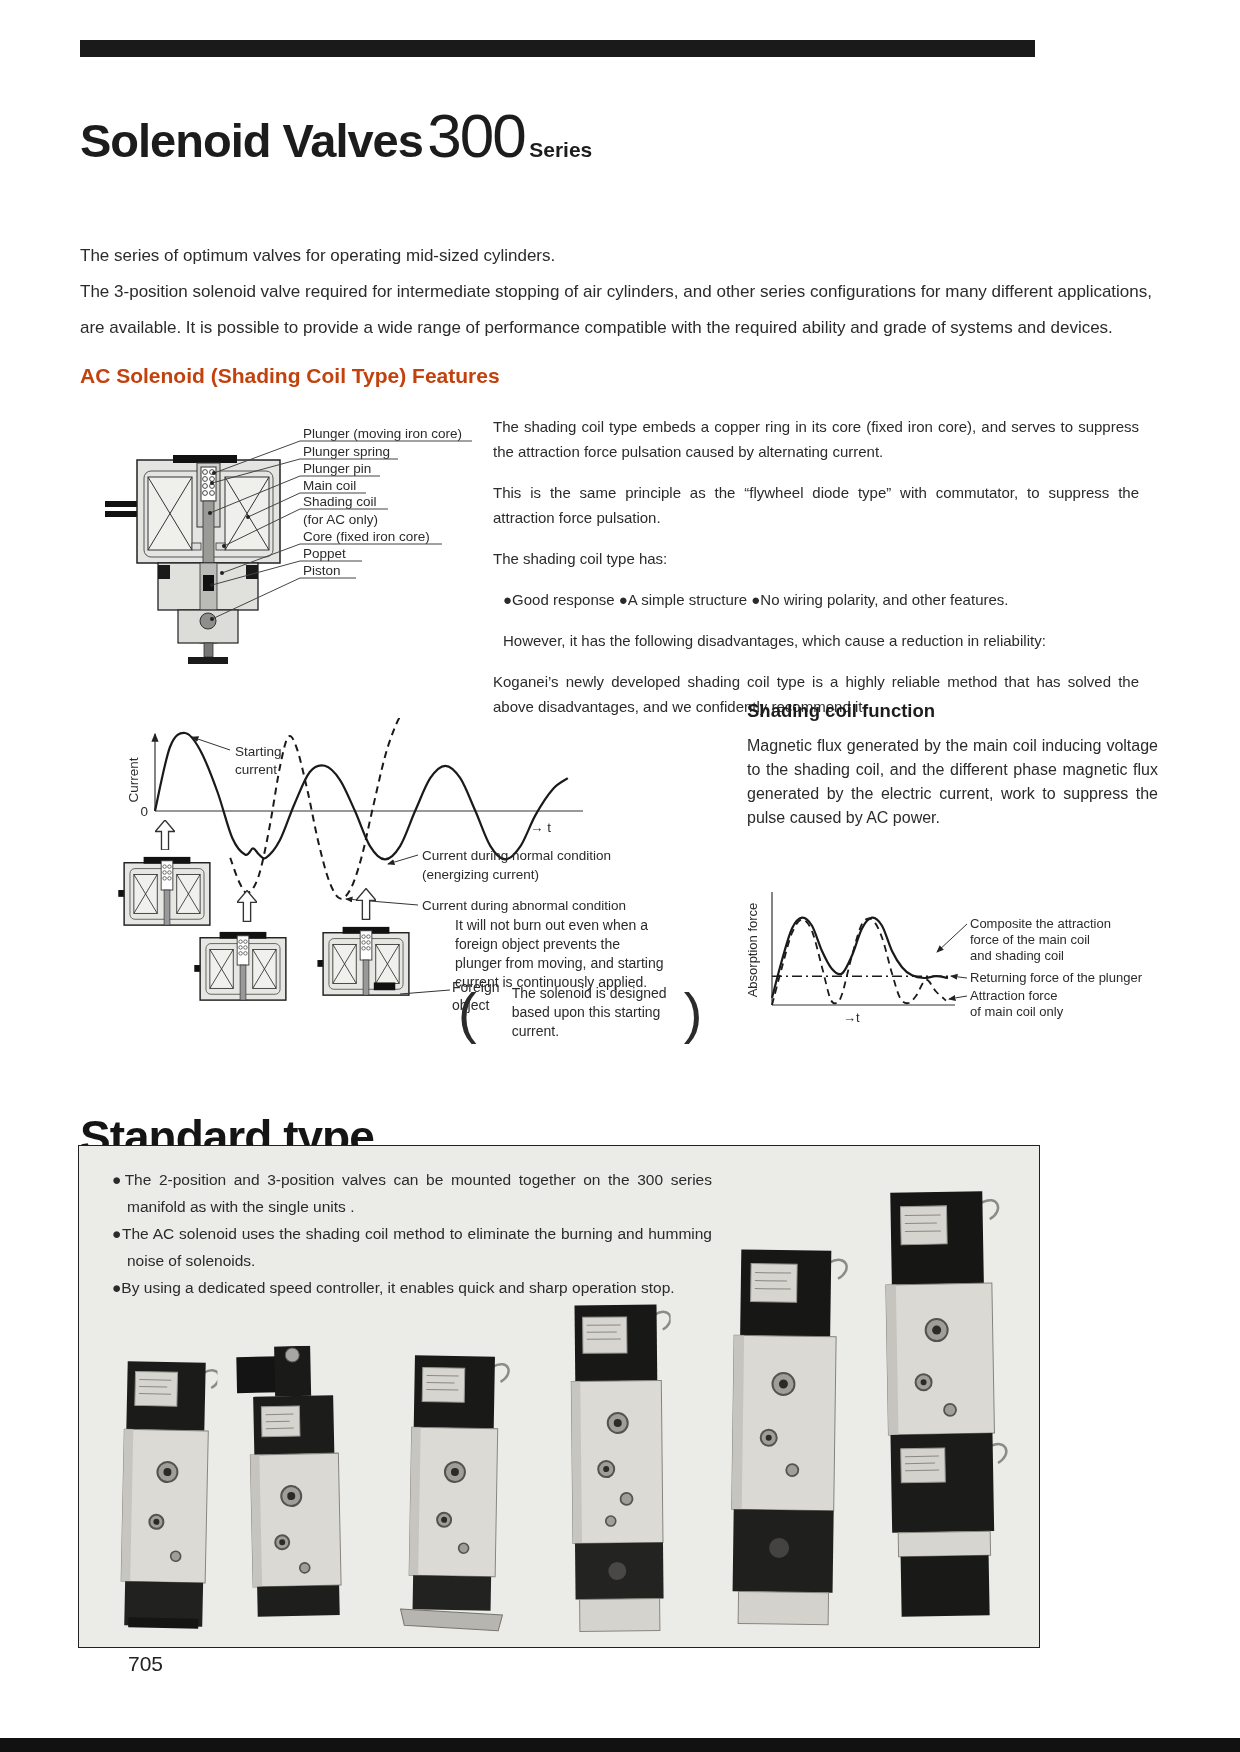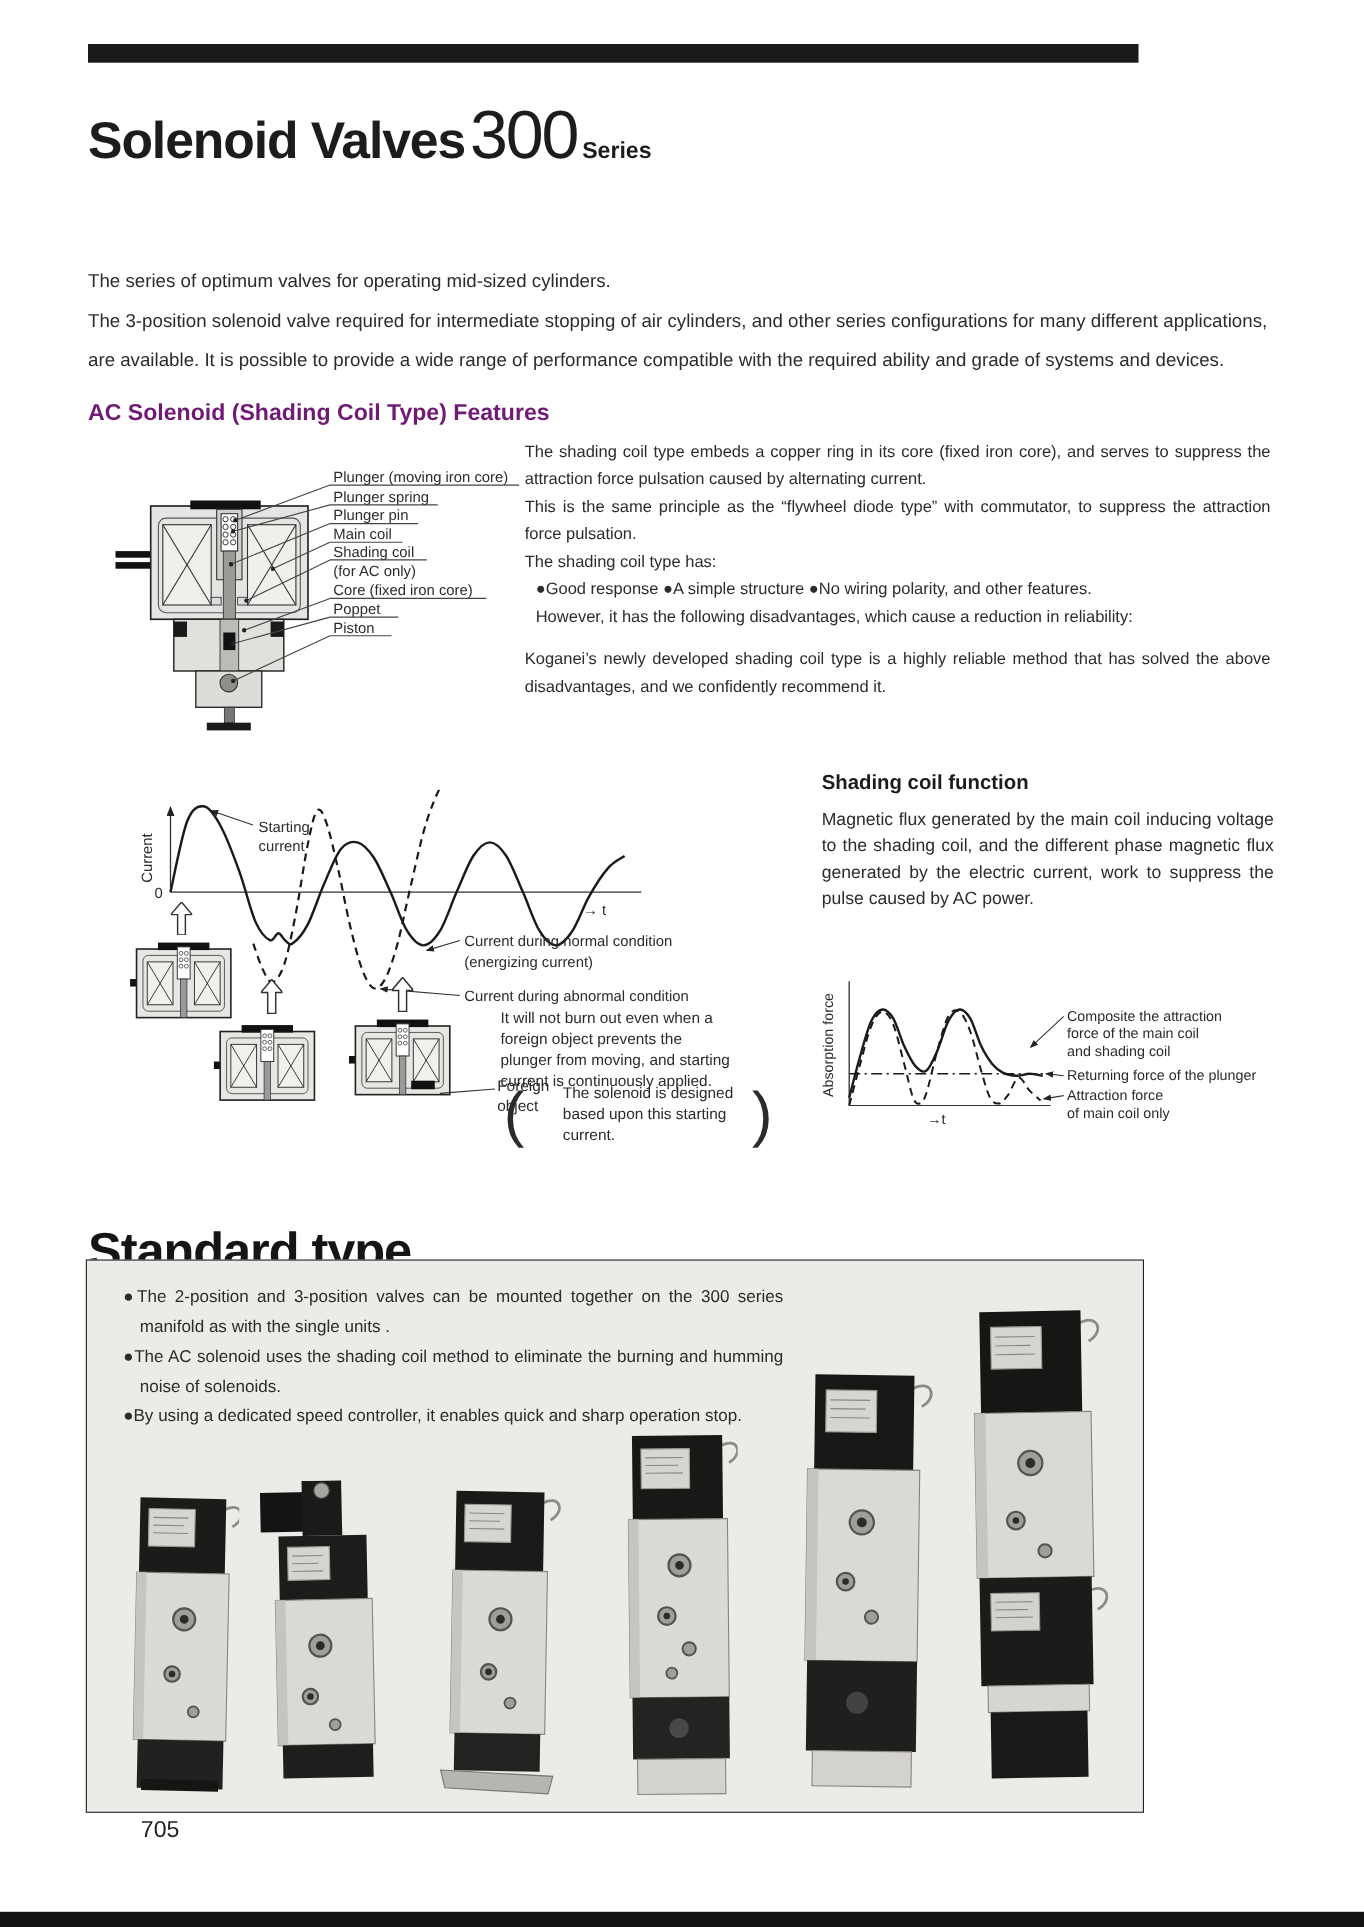--- a/index.html
+++ b/index.html
@@ -1,29 +1,29 @@
 <!DOCTYPE html>
 <html><head>
 <meta charset="utf-8">
 <style>
   html,body{margin:0;padding:0;background:#fff;}
   body{font-family:"Liberation Sans","DejaVu Sans",sans-serif;color:#2b2b2b;}
   #page{position:relative;width:1240px;height:1752px;background:#fff;overflow:hidden;}
   .abs{position:absolute;}
   svg{font-family:"Liberation Sans","DejaVu Sans",sans-serif;}
   .topbar{left:80px;top:40px;width:955px;height:17px;background:#1a1a1a;}
-  .titlerow{left:80px;top:88px;white-space:nowrap;}
+  .titlerow{left:80px;top:100px;white-space:nowrap;}
   .title-main{font-size:47px;font-weight:bold;letter-spacing:-1px;color:#1c1c1c;}
   .title-num{font-size:62px;font-weight:400;letter-spacing:-2px;color:#1c1c1c;}
   .title-series{font-size:21px;font-weight:bold;color:#1c1c1c;}
   .intro{left:80px;top:238px;width:1072px;font-size:17px;line-height:36px;text-align:justify;}
   .intro .first{text-align:left;}
-  .sec-head{font-size:21px;font-weight:bold;color:#701a75;}
+  .sec-head{font-size:21px;font-weight:bold;color:#c2410c;}
   .body-col{left:477px;top:398px;width:678px;font-size:15px;line-height:25px;text-align:justify;}
-  .body-col p{margin:0;}
+  .body-col p{margin:16px;}
   .body-col .indent{padding-left:10px;width:650px;}
   .body-col .gap{margin-top:14px;}
   .sub-head{font-size:17.5px;font-weight:bold;color:#1c1c1c;white-space:nowrap;}
   .shading-para{left:747px;top:734px;width:411px;font-size:16px;line-height:24px;text-align:justify;}
   .note-text{left:455px;top:916px;width:212px;font-size:14px;line-height:19px;}
   .paren-note{left:458px;top:984px;display:flex;align-items:center;}
   .paren{font-size:56px;font-weight:400;line-height:1;color:#2b2b2b;}
   .paren-body{font-size:14px;line-height:19px;width:168px;padding:0 4px;margin-left:31px;}
   .foreign-label{left:452px;top:978px;font-size:14px;line-height:18px;}
   .std-head{left:80px;top:1110px;font-size:46px;font-weight:bold;letter-spacing:-1px;color:#151515;}

